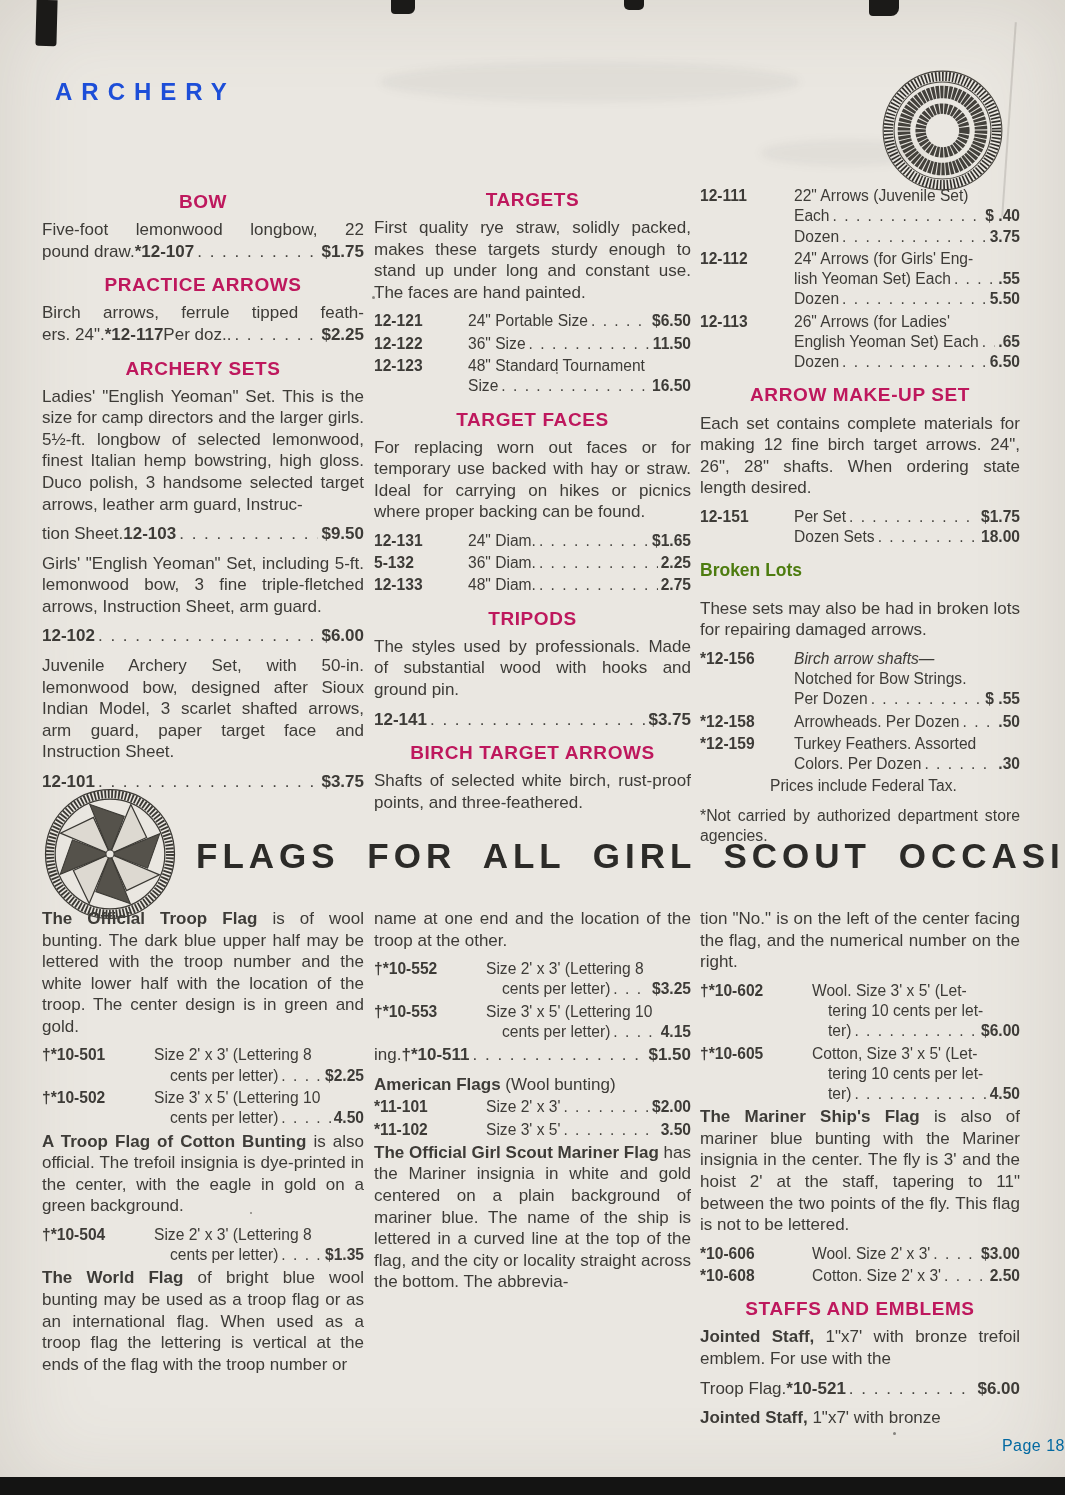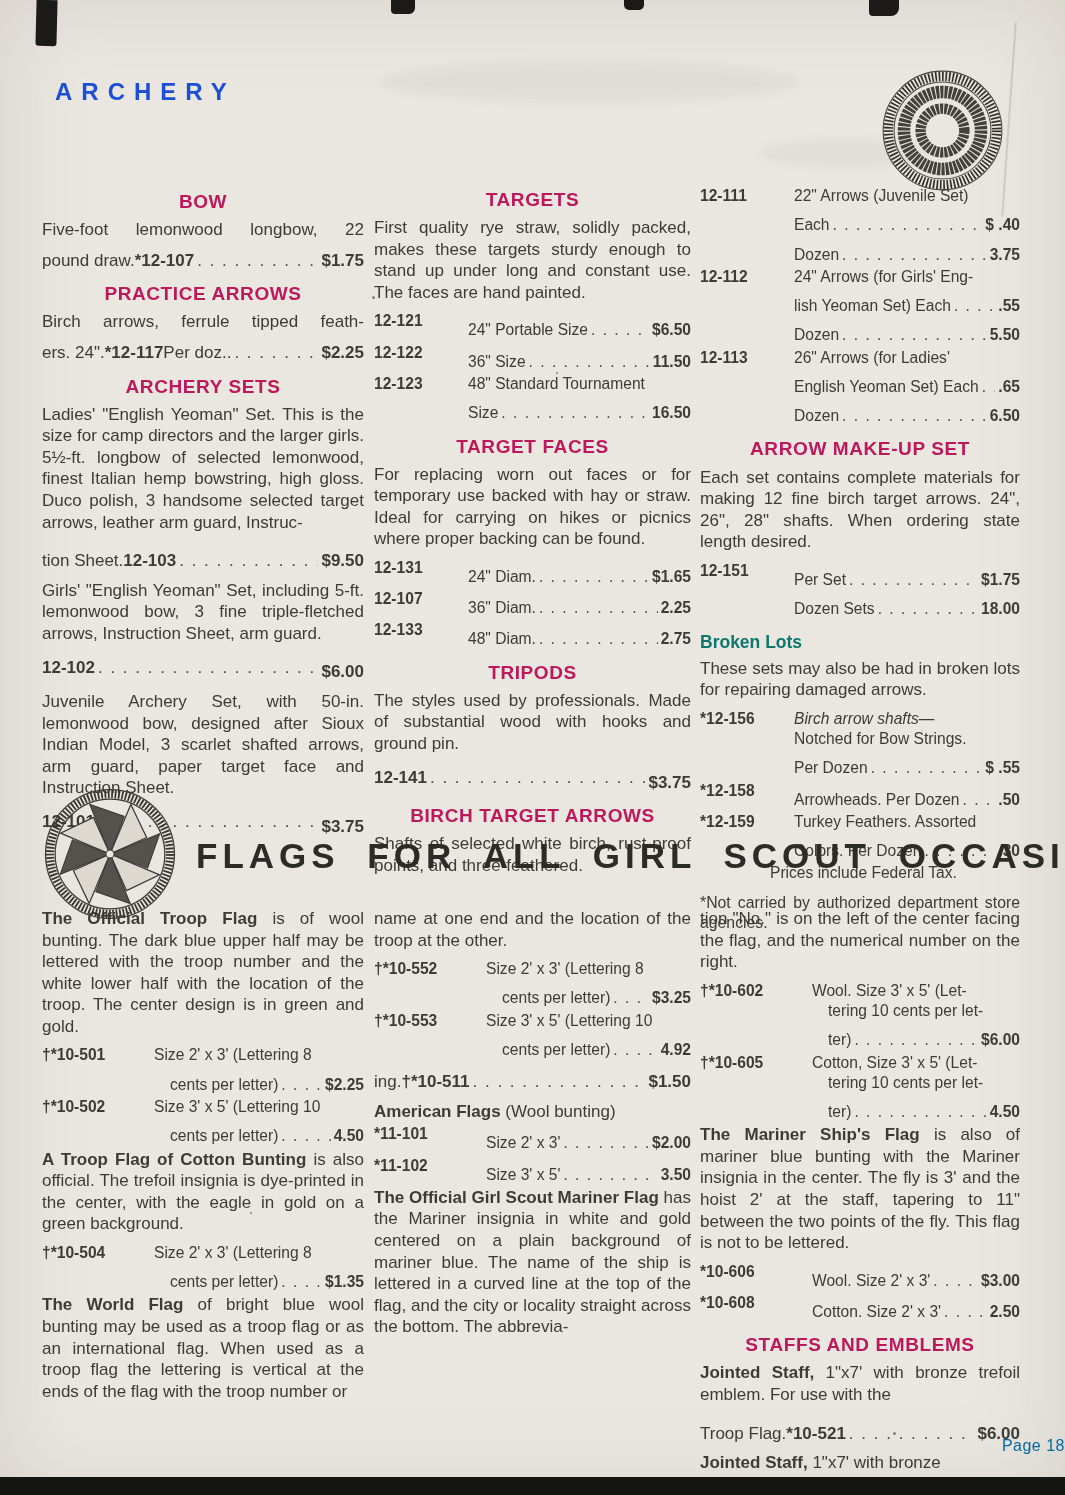--- a/index.html
+++ b/index.html
@@ -39,33 +39,33 @@
   .col{position:absolute;width:322px;font-size:17px;line-height:1.27;}
   #arch-col-0{left:42px;top:190px;}
   #arch-col-1{left:374px;top:188px;width:317px;}
   #arch-col-2{left:700px;top:186px;width:320px;}
   #flag-col-0{left:42px;top:908px;}
   #flag-col-1{left:374px;top:908px;width:317px;}
   #flag-col-2{left:700px;top:908px;width:320px;}
   .col > :first-child{margin-top:0;}
 
   .heading{text-align:center;font-weight:bold;font-size:19px;letter-spacing:.6px;color:#be185d;margin:11px 0 5px;}
-  .subheading{font-weight:bold;font-size:17.5px;margin:12px 0 4px;color:#0f766e;}
+  .subheading{font-weight:bold;font-size:17.5px;margin:12px 0 16px;color:#4d7c0f;}
   .para{text-align:justify;margin:0 0 8px;}
   .para.fill{text-align-last:justify;margin-bottom:0;}
   .para.tight{margin-bottom:2px;}
   .para.small{font-size:15.8px;}
   .b{font-weight:bold;} .i{font-style:italic;}
 
   .tail{display:flex;align-items:baseline;margin:0 0 8px;}
   .priceline{display:flex;align-items:center;margin:2px 0 8px;}
   .priceline .pcode{font-weight:bold;}
   .leader{flex:1;overflow:hidden;white-space:nowrap;min-width:10px;margin:0 3px;color:#45433e;}
   .leader::after{content:". . . . . . . . . . . . . . . . . . . . . . . . . . . . . . . . . . . . . . . . . . .";letter-spacing:1.5px;}
-  .price{font-weight:bold;white-space:nowrap;margin-top:9px;}
+  .price{font-weight:bold;white-space:nowrap;}
 
   .item{display:flex;font-size:15.6px;line-height:1.3;margin:0 0 2px;gap:24px;}
   .item .code{width:70px;flex:none;font-weight:bold;}
   .flags-sec .code{width:88px;}
   .item .desc{flex:1;min-width:0;}
   .line{display:flex;align-items:baseline;}
   .flags-sec .line.cont{padding-left:16px;}
   .note{padding-left:70px;font-size:15.6px;margin:1px 0 10px;}
 
   .footer{position:absolute;left:0;top:1437px;width:1065px;text-align:right;font-size:16px;color:#0369a1;letter-spacing:.5px;}
@@ -180,21 +180,21 @@
         <div class="code">12-131</div>
         <div class="desc">
           <div class="line">
             <span>24" Diam.</span>
             <span class="leader"></span>
             <span class="price">$1.65</span>
           </div>
         </div>
       </div>
       <div class="item">
-        <div class="code">12-107</div>
+        <div class="code">5-132</div>
         <div class="desc">
           <div class="line">
             <span>36" Diam.</span>
             <span class="leader"></span>
             <span class="price">2.25</span>
           </div>
         </div>
       </div>
       <div class="item">
         <div class="code">12-133</div>
@@ -430,21 +430,21 @@
       </div>
       <div class="item">
         <div class="code">†*10-553</div>
         <div class="desc">
           <div class="line">
             <span>Size 3' x 5' (Lettering 10</span>
           </div>
           <div class="line cont">
             <span>cents per letter)</span>
             <span class="leader"></span>
-            <span class="price">4.92</span>
+            <span class="price">4.15</span>
           </div>
         </div>
       </div>
       <div class="tail">
         <span>ing.  </span>
         <span class="b">†*10-511</span>
         <span class="leader"></span>
         <span class="price">$1.50</span>
       </div>
       <div class="para tight"><span class="b">American Flags</span><span> (Wool bunting)</span></div>

